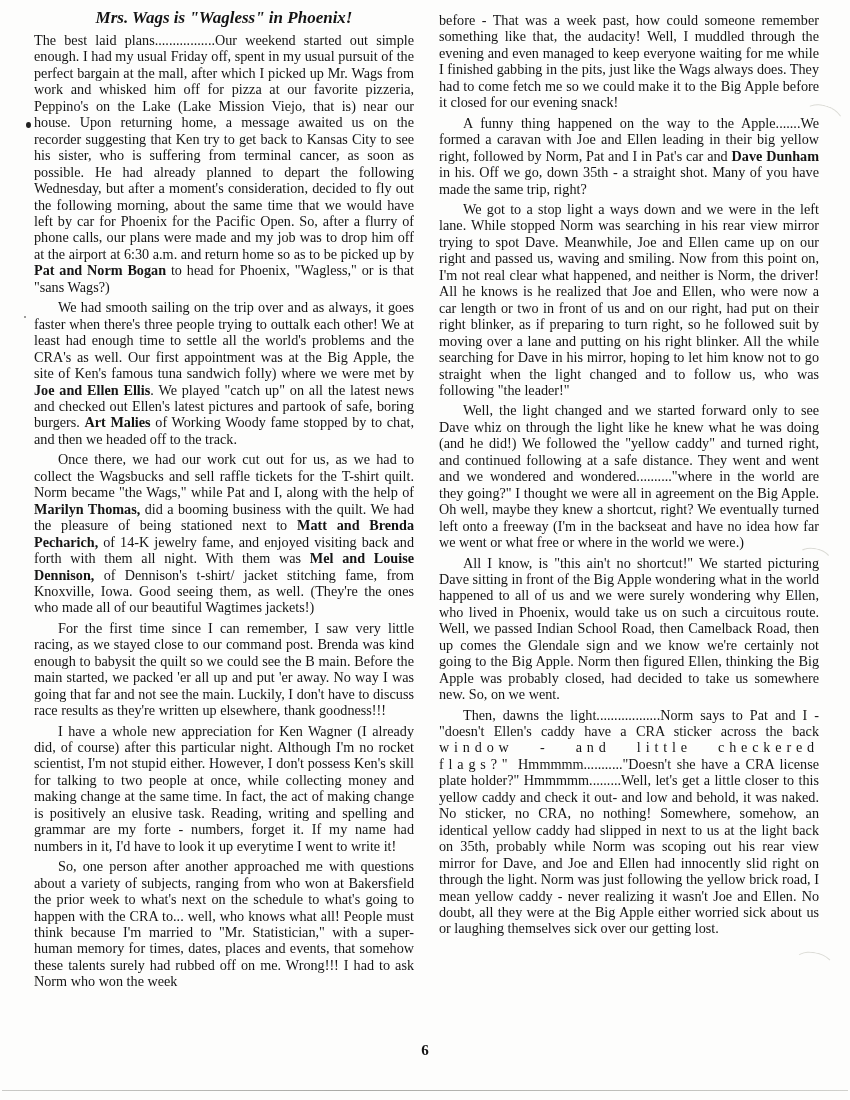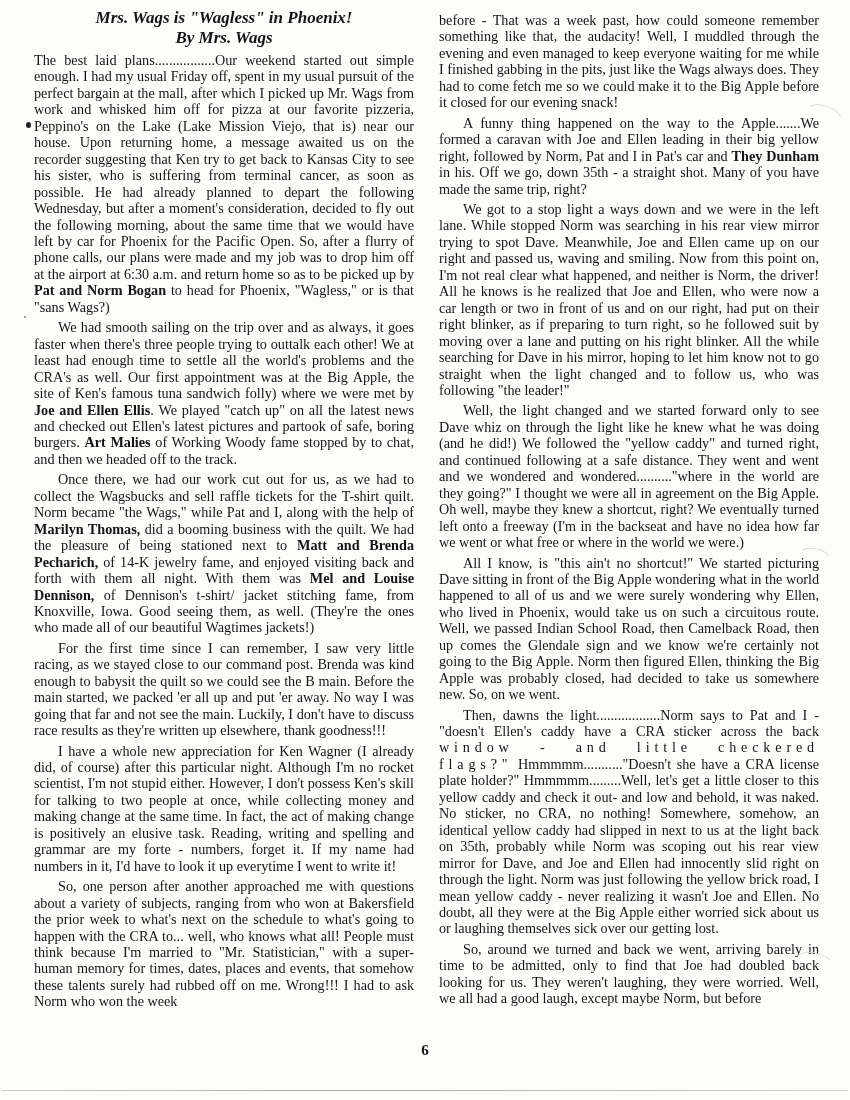--- a/index.html
+++ b/index.html
@@ -100,41 +100,39 @@
 </head>
 <body>
 
 <div class="page">
 
   <div class="columns">
 
     <div class="column">
       <div class="title-block">
         <div class="title-line">Mrs. Wags is "Wagless" in Phoenix!</div>
-        <div class="byline-line">By Mrs. Wags</div>
       </div>
       <div id="left-col-paras">
           <p class="para"><span>The best laid plans.................Our weekend started out simple enough.  I had my usual Friday off, spent in my usual pursuit of the perfect bargain at the mall, after which I picked up Mr. Wags from work and whisked him off for pizza at our favorite pizzeria, Peppino's on the Lake (Lake Mission Viejo, that is) near our house.  Upon returning home, a message awaited us on the recorder suggesting that Ken try to get back to Kansas City to see his sister, who is suffering from terminal cancer, as soon as possible.  He had already planned to depart the following Wednesday, but after a moment's consideration, decided to fly out the following morning, about the same time that we would have left by car for Phoenix for the Pacific Open.  So, after a flurry of phone calls, our plans were made and my job was to drop him off at the airport at 6:30 a.m. and return home so as to be picked up by </span><span class="bold">Pat and Norm Bogan</span><span> to head for Phoenix, "Wagless," or is that "sans Wags?)</span></p>
           <p class="para indent"><span>We had smooth sailing on the trip over and as always, it goes faster when there's three people trying to outtalk each other!  We at least had enough time to settle all the world's problems and the CRA's as well.  Our first appointment was at the Big Apple, the site of Ken's famous tuna sandwich folly) where we were met by </span><span class="bold">Joe and Ellen Ellis</span><span>. We played "catch up" on all the latest news and checked out Ellen's latest pictures and partook of safe, boring burgers. </span><span class="bold">Art Malies</span><span> of Working Woody fame stopped by to chat, and then we headed off to the track.</span></p>
           <p class="para indent"><span>Once there, we had our work cut out for us, as we had to collect the Wagsbucks and sell raffle tickets for the T-shirt quilt.  Norm became "the Wags," while Pat and I, along with the help of </span><span class="bold">Marilyn Thomas,</span><span> did a booming business with the quilt.  We had the pleasure of being stationed next to </span><span class="bold">Matt and Brenda Pecharich,</span><span> of 14-K jewelry fame, and enjoyed visiting back and forth with them all night.  With them was </span><span class="bold">Mel and Louise Dennison,</span><span> of Dennison's t-shirt/ jacket stitching fame, from Knoxville, Iowa.  Good seeing them, as well.  (They're the ones who made all of our beautiful Wagtimes jackets!)</span></p>
           <p class="para indent"><span>For the first time since I can remember, I saw very little racing, as we stayed close to our command post.  Brenda was kind enough to babysit the quilt so we could see the B main. Before the main started, we packed 'er all up and put 'er away. No way I was going that far and not see the main.  Luckily, I don't have to discuss race results as they're written up elsewhere, thank goodness!!!</span></p>
           <p class="para indent"><span>I have a whole new appreciation for Ken Wagner (I already did, of course) after this particular night.  Although I'm no rocket scientist, I'm not stupid either.  However, I don't possess Ken's skill for talking to two people at once, while collecting money and making change at the same time.  In fact, the act of making change is positively an elusive task.  Reading, writing and spelling and grammar are my forte - numbers, forget it.  If my name had numbers in it, I'd have to look it up everytime I went to write it!</span></p>
           <p class="para indent"><span>So, one person after another approached me with questions about a variety of subjects, ranging from who won at Bakersfield the prior week to what's next on the schedule to what's going to happen with the CRA to... well, who knows what all!  People must think because I'm married to "Mr. Statistician," with a super-human memory for times, dates, places and events, that somehow these talents surely had rubbed off on me.  Wrong!!!  I had to ask Norm who won the week</span></p>
         </div>
     </div>
 
     <div class="column">
       <div id="right-col-paras">
           <p class="para"><span>before - That was a week past, how could someone remember something like that, the audacity! Well, I muddled through the evening and even managed to keep everyone waiting for me while I finished gabbing in the pits, just like the Wags always does.  They had to come fetch me so we could make it to the Big Apple before it closed for our evening snack!</span></p>
-          <p class="para indent"><span>A funny thing happened on the way to the Apple.......We formed a caravan with Joe and Ellen leading in their big yellow right, followed by Norm, Pat and I in Pat's car and </span><span class="bold">They Dunham</span><span> in his.  Off we go, down 35th - a straight shot.  Many of you have made the same trip, right?</span></p>
+          <p class="para indent"><span>A funny thing happened on the way to the Apple.......We formed a caravan with Joe and Ellen leading in their big yellow right, followed by Norm, Pat and I in Pat's car and </span><span class="bold">Dave Dunham</span><span> in his.  Off we go, down 35th - a straight shot.  Many of you have made the same trip, right?</span></p>
           <p class="para indent"><span>We got to a stop light a ways down and we were in the left lane.  While stopped Norm was searching in his rear view mirror trying to spot Dave.  Meanwhile, Joe and Ellen came up on our right and passed us, waving and smiling.  Now from this point on, I'm not real clear what happened, and neither is Norm, the driver!  All he knows is he realized that Joe and Ellen, who were now a car length or two in front of us and on our right, had put on their right blinker, as if preparing to turn right, so he followed suit by moving over a lane and putting on his right blinker.  All the while searching for Dave in his mirror, hoping to let him know not to go straight when the light changed and to follow us, who was following "the leader!"</span></p>
           <p class="para indent"><span>Well, the light changed and we started forward only to see Dave whiz on through the light like he knew what he was doing (and he did!)  We followed the "yellow caddy" and turned right, and continued following at a safe distance.  They went and went and we wondered and wondered.........."where in the world are they going?"  I thought we were all in agreement on the Big Apple.  Oh well, maybe they knew a shortcut, right?  We eventually turned left onto a freeway (I'm in the backseat and have no idea how far we went or what free or where in the world we were.)</span></p>
           <p class="para indent"><span>All I know, is "this ain't no shortcut!"  We started picturing Dave sitting in front of the Big Apple wondering what in the world happened to all of us and we were surely wondering why Ellen, who lived in Phoenix, would take us on such a circuitous route.  Well, we passed Indian School Road, then Camelback Road, then up comes the Glendale sign and we know we're certainly not going to the Big Apple.  Norm then figured Ellen, thinking the Big Apple was probably closed, had decided to take us somewhere new.  So, on we went.</span></p>
           <p class="para indent"><span>Then, dawns the light..................Norm says to Pat and I - "doesn't Ellen's caddy have a CRA sticker across the back </span><span class="spread">window - and little checkered flags?"</span><span> Hmmmmm..........."Doesn't she have a CRA license plate holder?" Hmmmmm.........Well, let's get a little closer to this yellow caddy and check it out- and low and behold, it was naked.  No sticker, no CRA, no nothing!  Somewhere, somehow, an identical yellow caddy had slipped in next to us at the light back on 35th, probably while Norm was scoping out his rear view mirror for Dave, and Joe and Ellen had innocently slid right on through the light.  Norm was just following the yellow brick road, I mean yellow caddy - never realizing it wasn't Joe and Ellen.  No doubt, all they were at the Big Apple either worried sick about us or laughing themselves sick over our getting lost.</span></p>
-          <p class="para indent"><span>So, around we turned and back we went, arriving barely in time to be admitted, only to find that Joe had doubled back looking for us.  They weren't laughing, they were worried. Well, we all had a good laugh, except maybe Norm, but before</span></p>
         </div>
     </div>
 
   </div>
 
   <div class="page-number">6</div>
 
   <div class="scan-bottom-line"></div>
   <div class="speck speck1"></div>
   <div class="speck speck2"></div>

